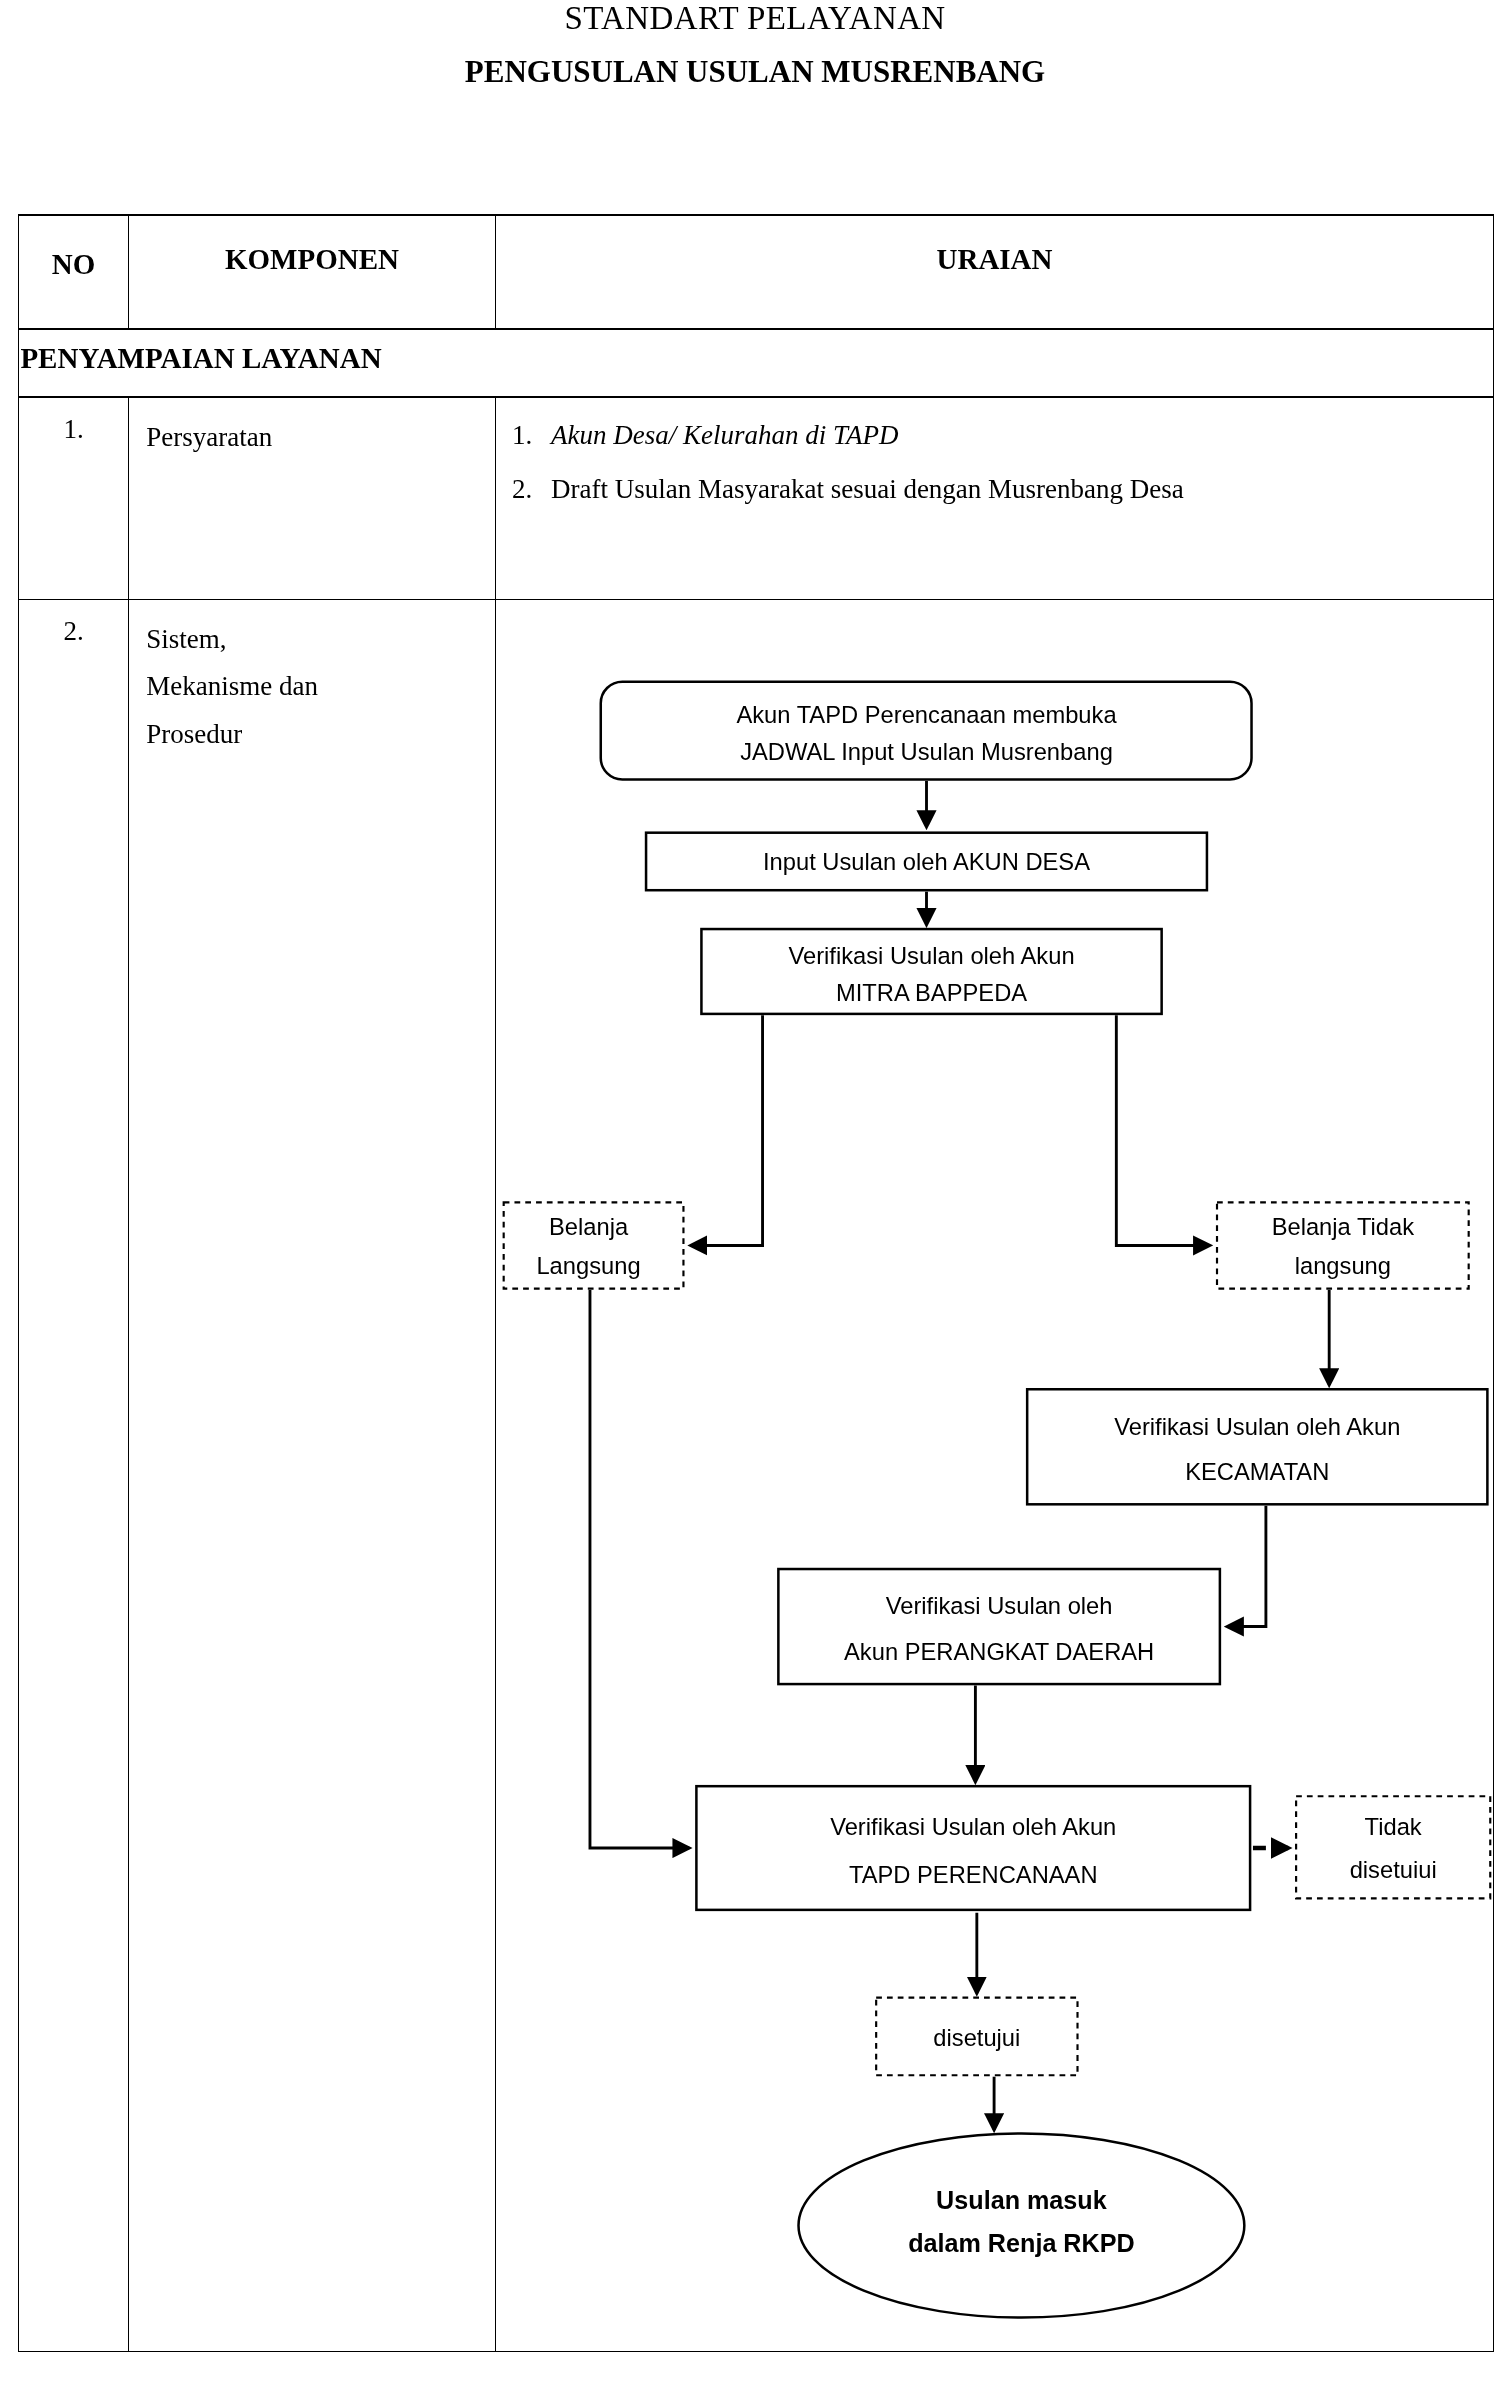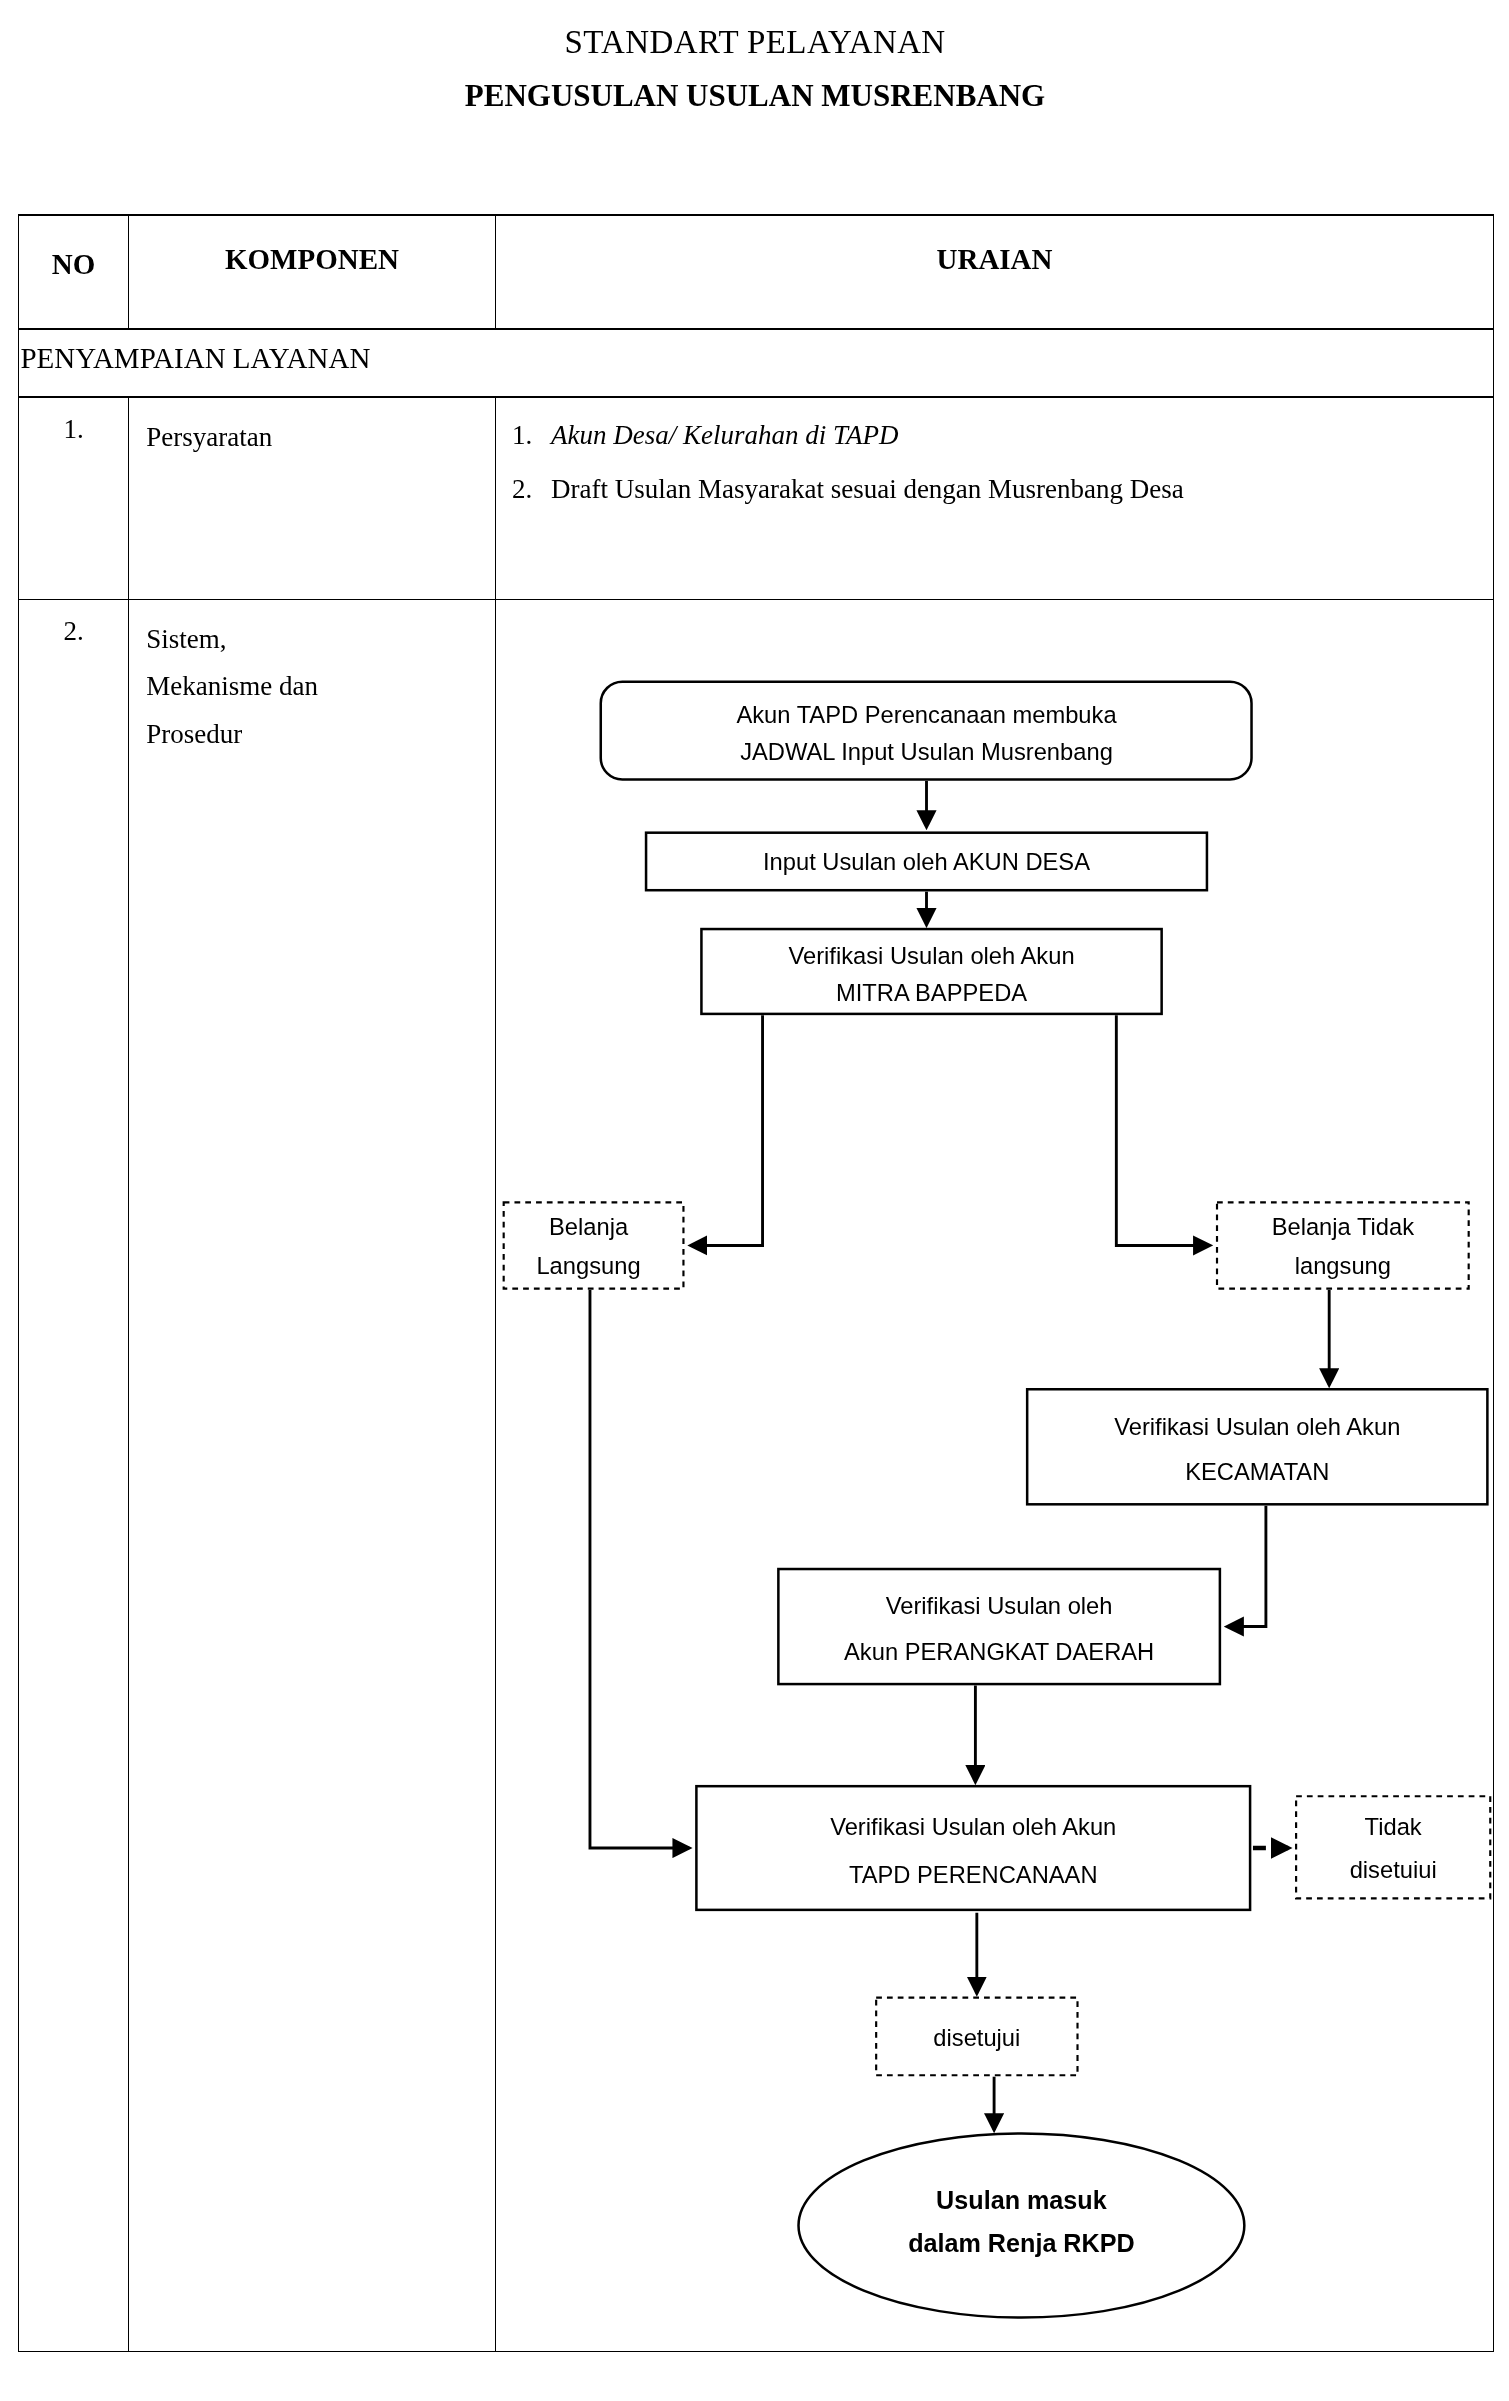--- a/index.html
+++ b/index.html
@@ -7,21 +7,21 @@
     width:1510px;height:2401px;
     font-family:"Liberation Serif", serif;
     color:#000;
     position:relative;
     overflow:hidden;
   }
   .page{position:relative;width:1510px;height:2401px;}
 
   
   .titles{position:absolute;left:0;top:0;width:1510px;text-align:center;}
-  .title-1{font-family:"Liberation Serif", serif;font-size:33px;letter-spacing:0.4px;margin-top:24px;line-height:1.15;}
+  .title-1{font-family:"Liberation Serif", serif;font-size:33px;letter-spacing:0.4px;margin-top:0;line-height:1.15;}
   .title-2{font-family:"Liberation Serif", serif;font-size:31px;font-weight:bold;margin-top:16px;line-height:1.15;}
   .title-3{font-family:"Liberation Sans", sans-serif;font-size:32px;margin-top:16px;line-height:1.15;}
 
   
   .tbl{
     position:absolute;left:18px;top:214px;width:1474px;
     border-collapse:collapse;
     table-layout:fixed;
   }
   .tbl td{
@@ -39,21 +39,21 @@
     font-family:"Liberation Serif", serif;
   }
   .hdr-no{padding-top:32px;}
   .hdr-komp{padding-top:27px;}
   .hdr-ur{padding-top:27px;}
 
   .section-row td{
     border-top-width:2.9px;border-bottom-width:2.9px;
   }
   .section-label{
-    font-weight:normal;font-size:29px;
+    font-weight:bold;font-size:29px;
     font-family:"Liberation Serif", serif;
     padding:11.5px 0 16px 1.4px;
     white-space:nowrap;
   }
 
   .cell-num{font-size:27px;text-align:center;padding-top:16px;}
   .cell-komp{font-size:27px;padding:16px 0 0 17.3px;line-height:1.75;}
   .cell-ur{padding:13px 18.7px 16px 16px;}
 
   ol.req{

